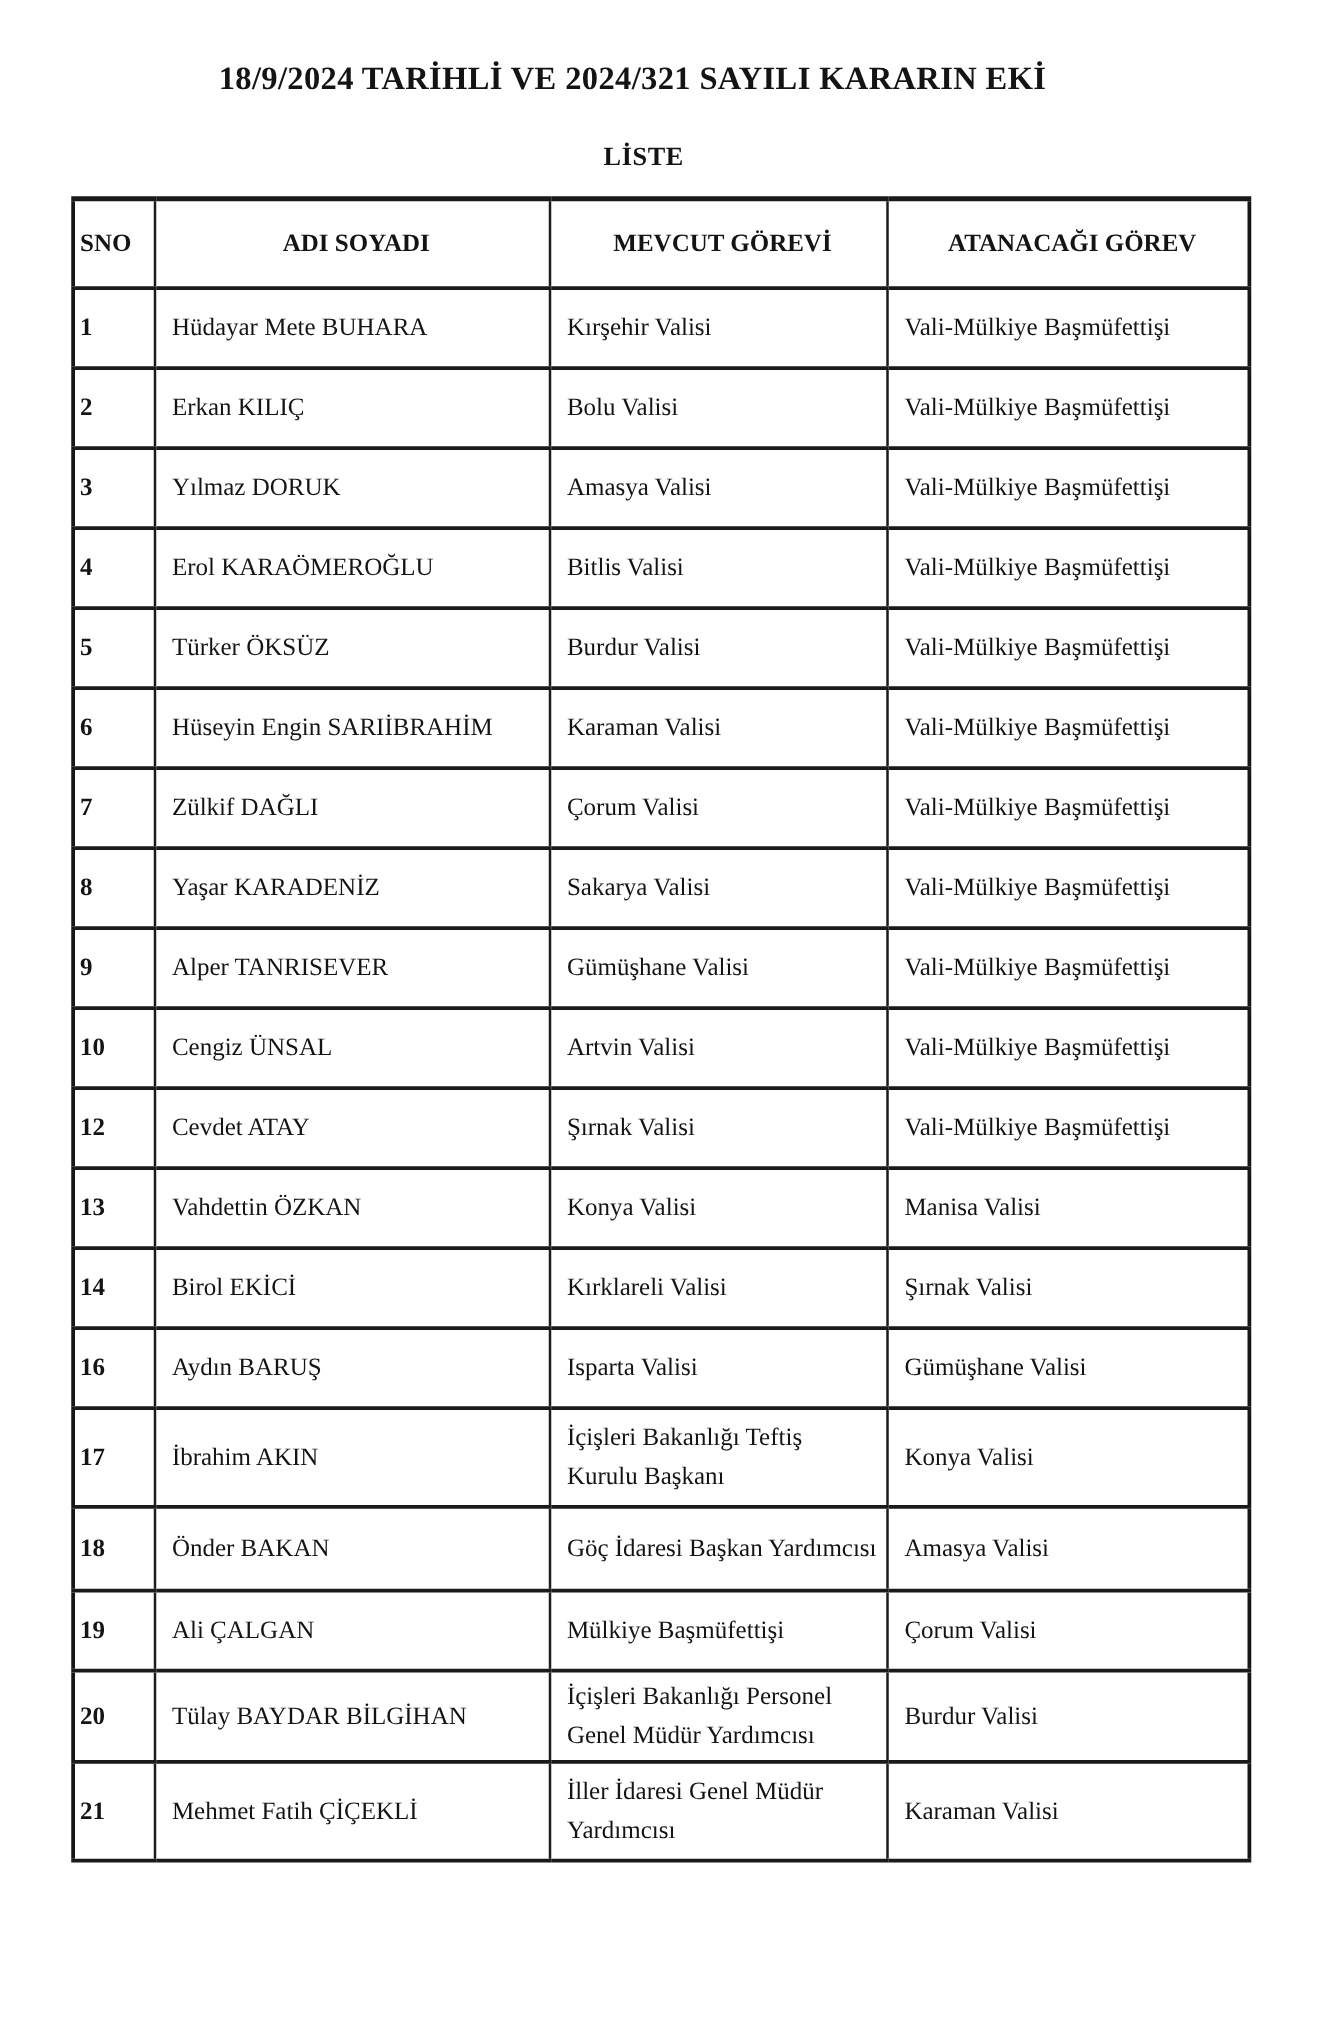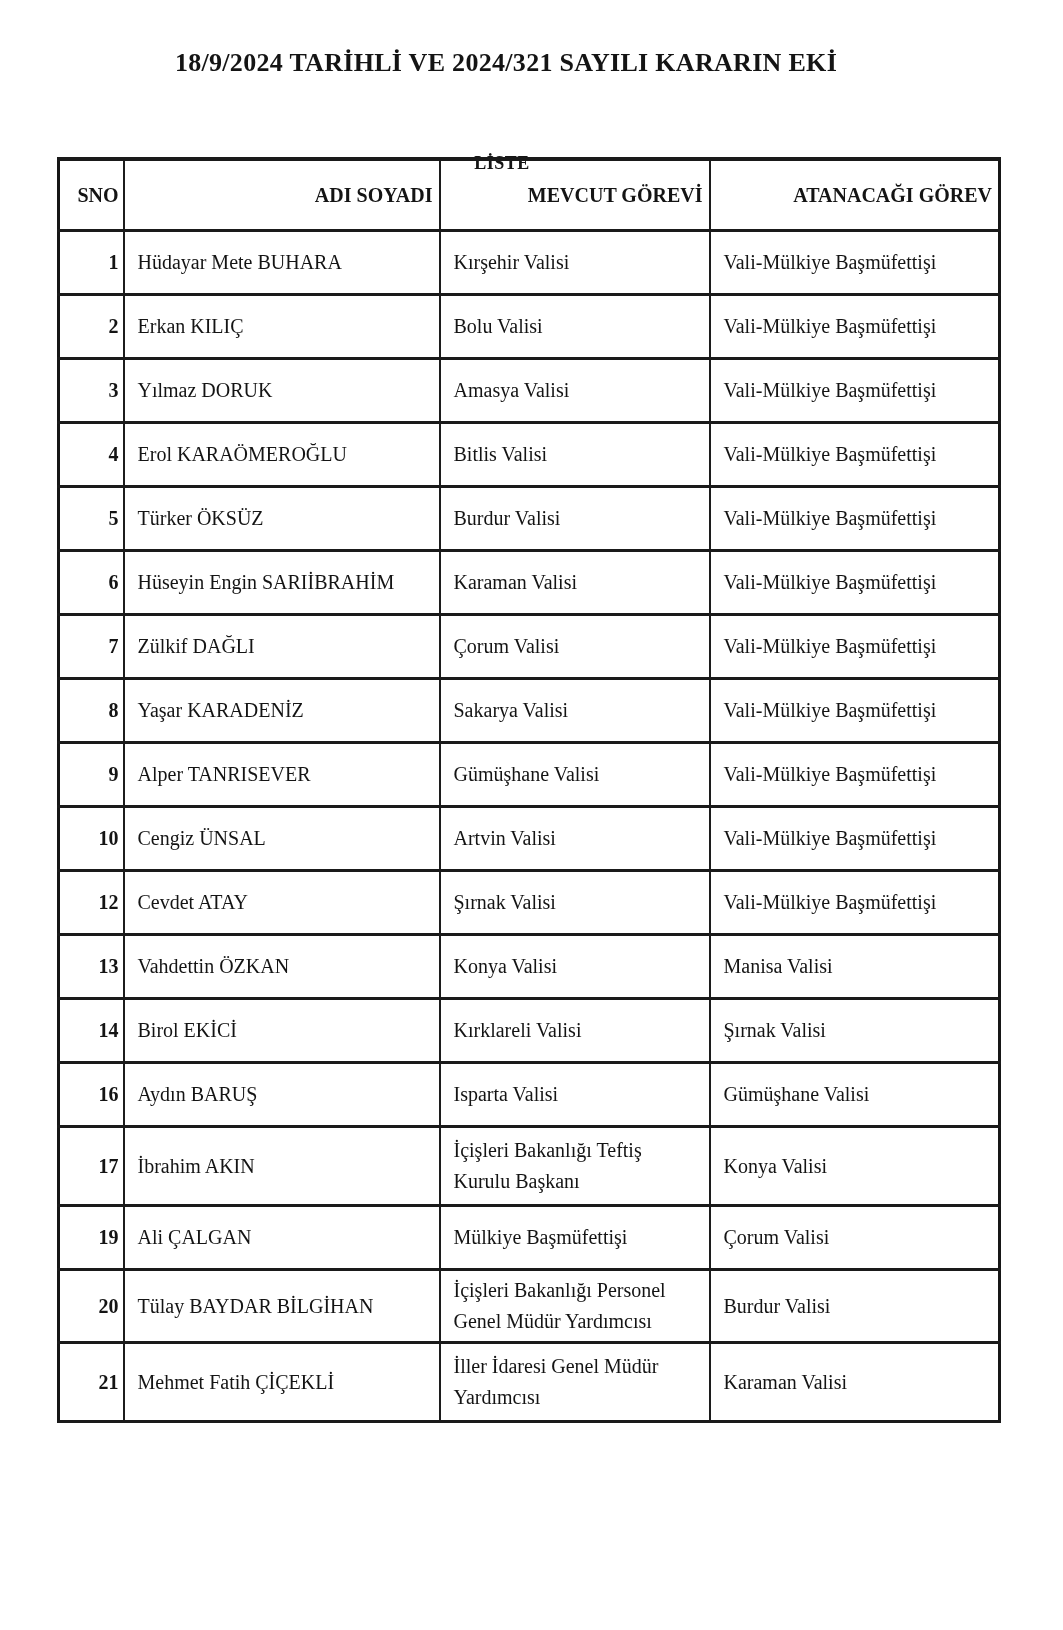--- a/index.html
+++ b/index.html
@@ -22,27 +22,26 @@
     width: 1012px;
     text-align: center;
     font-size: 26px;
     font-weight: bold;
     letter-spacing: 0.3px;
     white-space: nowrap;
   }
   .doc-subtitle {
     position: absolute;
     top: 113px;
-    left: 4px;
+    left: 17px;
     width: 996px;
     text-align: center;
-    font-size: 18px;
+    font-size: 21px;
     font-weight: bold;
     letter-spacing: 0.5px;
-    margin-top: 40px;
   }
   table.list {
     position: absolute;
     left: 57px;
     top: 157px;
     width: 941px;
     border-collapse: collapse;
     table-layout: fixed;
     border: 3px solid #161616;
   }
@@ -52,27 +51,27 @@
     border-top: 3px solid #1a1a1a;
     border-bottom: 3px solid #1a1a1a;
     font-size: 20px;
     vertical-align: middle;
     padding: 2px 6px 2px 13px;
     line-height: 1.55;
     overflow: hidden;
   }
   table.list th {
     font-weight: bold;
-    text-align: right;
+    text-align: center;
     height: 64px;
     border-top-width: 4px;
   }
   table.list th.c-sno, table.list td.sno {
-    text-align: right;
-    padding-left: 17px;
+    text-align: left;
+    padding-left: 4px;
     padding-right: 4px;
   }
   table.list td { height: 57px; }
   table.list td.sno { font-weight: bold; }
   tr.rh-tall td  { height: 72px; }
   tr.rh-med  td  { height: 60px; }
   tr.rh-big  td  { height: 66px; }
 </style>
 </head>
 <body>
@@ -179,20 +178,26 @@
       <td>Aydın BARUŞ</td>
       <td>Isparta Valisi</td>
       <td>Gümüşhane Valisi</td>
     </tr>
     <tr class="rh-tall">
       <td class="sno">17</td>
       <td>İbrahim AKIN</td>
       <td>İçişleri Bakanlığı Teftiş Kurulu Başkanı</td>
       <td>Konya Valisi</td>
     </tr>
+    <tr class="rh-med">
+      <td class="sno">18</td>
+      <td>Önder BAKAN</td>
+      <td>Göç İdaresi Başkan Yardımcısı</td>
+      <td>Amasya Valisi</td>
+    </tr>
     <tr>
       <td class="sno">19</td>
       <td>Ali ÇALGAN</td>
       <td>Mülkiye Başmüfettişi</td>
       <td>Çorum Valisi</td>
     </tr>
     <tr class="rh-big">
       <td class="sno">20</td>
       <td>Tülay BAYDAR BİLGİHAN</td>
       <td>İçişleri Bakanlığı Personel Genel Müdür Yardımcısı</td>

